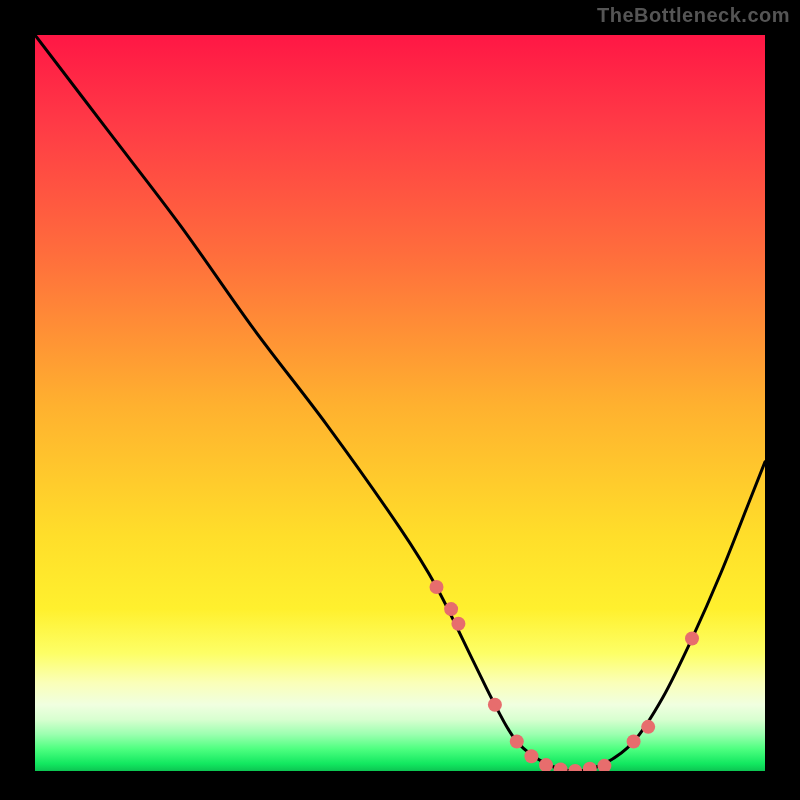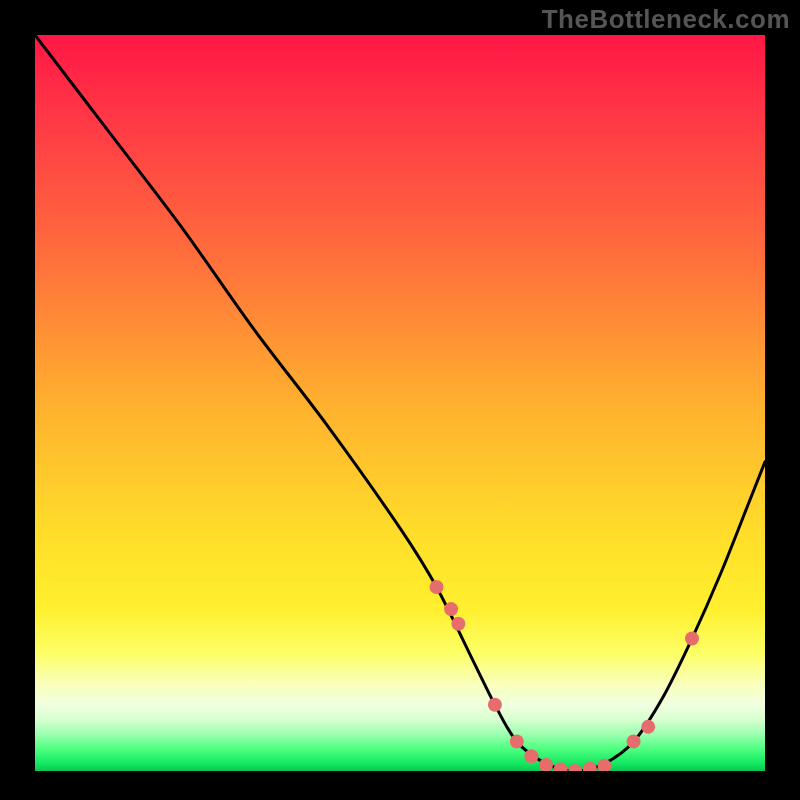--- a/index.html
+++ b/index.html
@@ -15,21 +15,21 @@
     position: relative;
     width: 800px;
     height: 800px;
     background: #000;
   }
   .watermark {
     position: absolute;
     top: 4px;
     right: 10px;
     color: #555;
-    font-size: 26px;
+    font-size: 20px;
     font-weight: 600;
     letter-spacing: 0.5px;
     user-select: none;
   }
   .plot {
     position: absolute;
     left: 35px;
     top: 35px;
     width: 730px;
     height: 736px;

